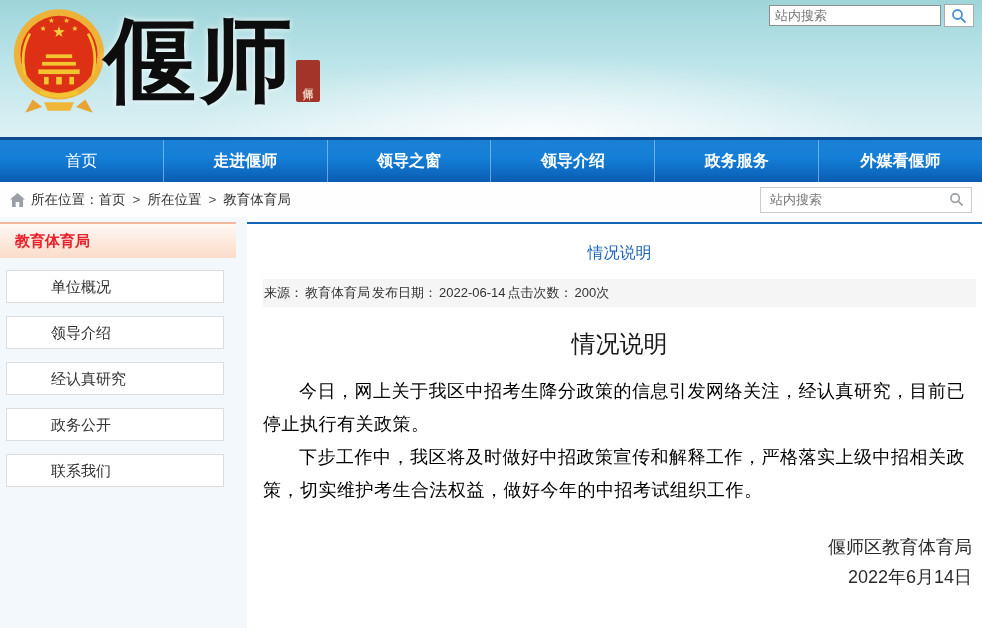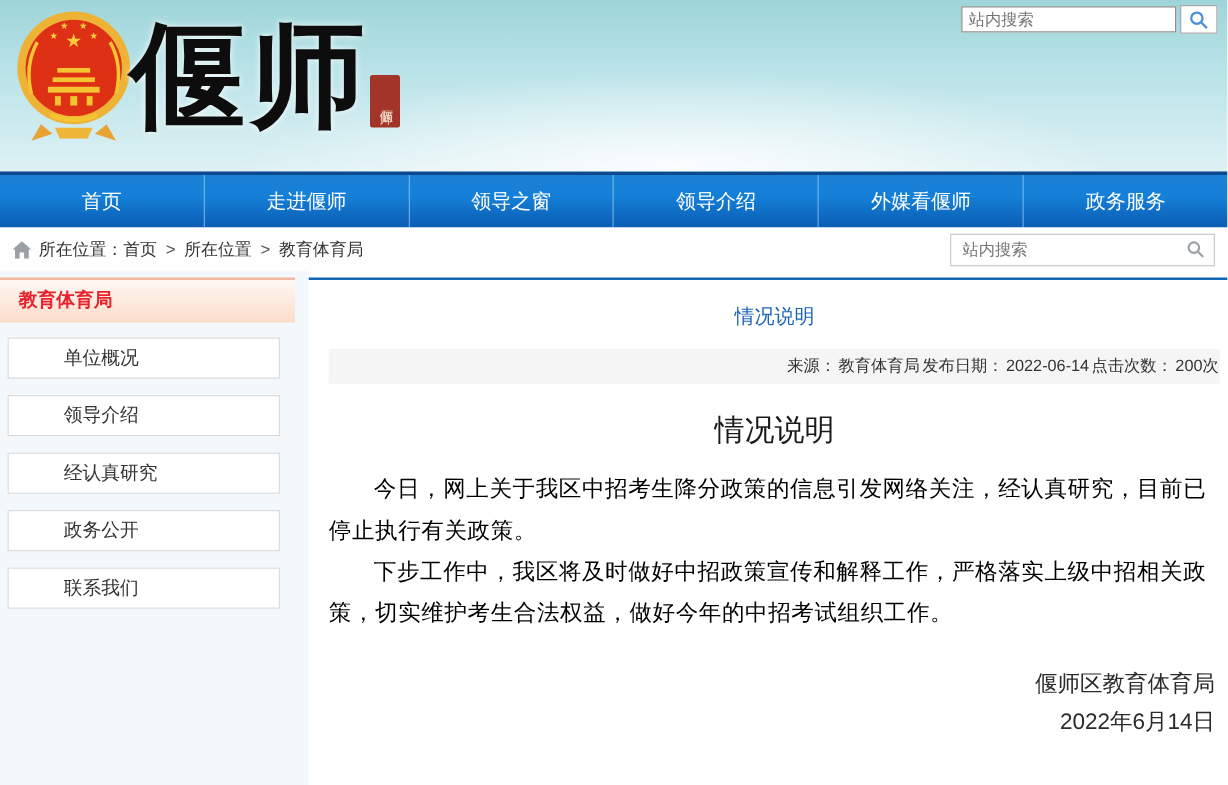--- a/index.html
+++ b/index.html
@@ -45,21 +45,21 @@
   
   .nav {
     height:45px; display:flex;
     border-top:3px solid #0b4a8e;
     background:linear-gradient(180deg,#1a80d4 0%,#1580d8 40%,#0a5cb2 100%);
   }
   .nav-item {
     flex:1; display:flex; align-items:center; justify-content:center;
     color:#fff; font-size:16px; cursor:pointer;
   }
-  .nav-item + .nav-item { border-left:1px solid rgba(176,217,248,0.55); }
+  .nav-item + .nav-item { border-left:1px solid rgba(176,217,248,0.55);font-weight:bold; }
 
   
   .crumb-bar {
     height:35px; background:#fefefe; display:flex; align-items:center;
     padding:0 10px; font-size:13.5px; color:#333;
   }
   .crumb-bar .home-ic { margin-right:6px; display:flex; }
   .crumb-sep { margin:0 7px; color:#555; }
   .crumb-link { cursor:pointer; }
   .crumb-search {
@@ -88,21 +88,21 @@
   }
   .main {
     flex:1; background:#fff; margin-top:5px;
     border-top:2px solid #1065b5; padding:0 6px 0 16px;
   }
   .page-title {
     text-align:center; color:#1b64b8; font-size:16px;
     margin:19px 0 15px; cursor:pointer;
   }
   .meta-bar {
-    background:#f5f5f5; height:28px; line-height:28px; text-align:right;
+    background:#f5f5f5; height:28px; line-height:28px; text-align:left;
     font-size:13px; color:#333;
   }
   .meta-bar span { margin:0 1px; }
   .meta-group { margin-right:6px; }
   .article-title { text-align:center; font-size:24px; font-weight:400; color:#1a1a1a; margin:21px 0 15px; }
   .article-body p {
     font-size:18px; color:#000000; line-height:33px; margin:0;
     text-indent:2em; letter-spacing:0.5px;
   }
   .signature { text-align:right; font-size:18px; color:#2b2b2b; line-height:30px; margin-top:25px; padding-right:4px; }
@@ -145,22 +145,22 @@
         </svg>
       </button>
     </div>
   </div>
 
   <div class="nav">
     <div class="nav-item">首页</div>
     <div class="nav-item">走进偃师</div>
     <div class="nav-item">领导之窗</div>
     <div class="nav-item">领导介绍</div>
+    <div class="nav-item">政务服务</div>
     <div class="nav-item">外媒看偃师</div>
-    <div class="nav-item">政务服务</div>
   </div>
 
   <div class="crumb-bar">
     <span class="home-ic">
       <svg width="15" height="14" viewBox="0 0 15 14">
         <path d="M7.5 0 L15 6.5 L13 6.5 L13 14 L9.3 14 L9.3 9 L5.7 9 L5.7 14 L2 14 L2 6.5 L0 6.5 Z" fill="#9aa0a6"></path>
       </svg>
     </span>
     <span>所在位置：</span>
     <span class="crumb-link">首页</span>

